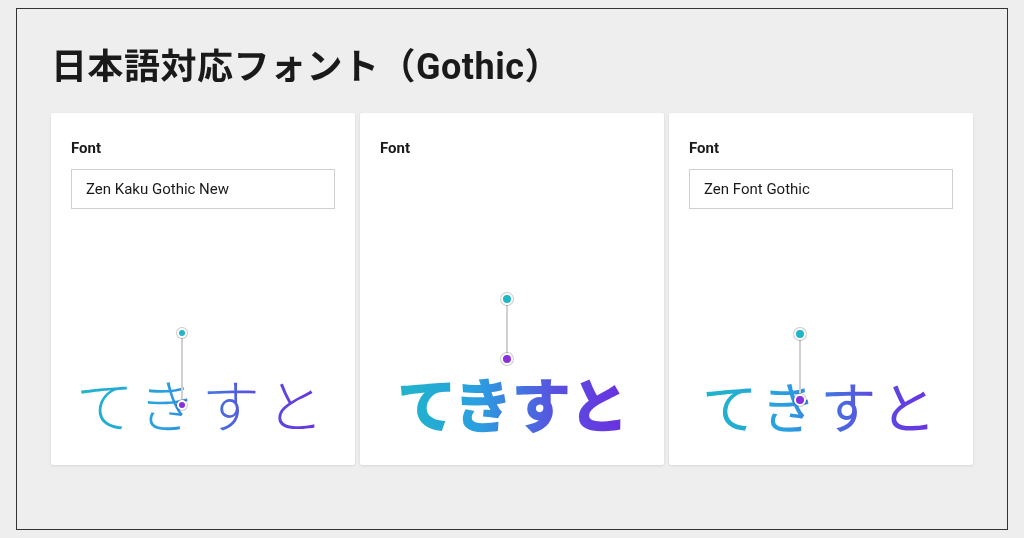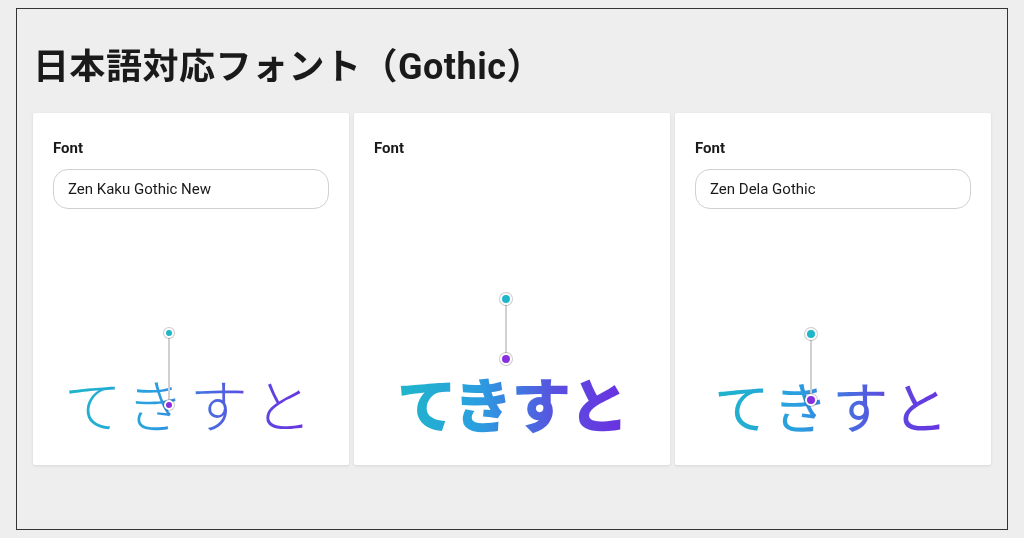--- a/index.html
+++ b/index.html
@@ -14,21 +14,21 @@
     font-family: -apple-system, BlinkMacSystemFont, "Segoe UI", Roboto, "Helvetica Neue", Arial, "Hiragino Sans", "Noto Sans JP", sans-serif;
     overflow: hidden;
   }
   .frame {
     position: absolute;
     top: 8px;
     left: 16px;
     right: 16px;
     bottom: 8px;
     border: 1px solid #333;
-    padding: 28px 16px;
+    padding: 28px 34px;
   }
   .title {
     font-size: 36px;
     font-weight: 700;
     color: #1a1a1a;
     margin-bottom: 24px;
     letter-spacing: 0.5px;
   }
   .cards {
     display: flex;
@@ -45,21 +45,21 @@
     flex-direction: column;
   }
   .field-label {
     font-size: 15px;
     font-weight: 700;
     color: #1a1a1a;
     margin-bottom: 12px;
   }
   .select {
     border: 1px solid #d0d0d0;
-    border-radius: 15px;
+    border-radius: 0;
     padding: 10px 14px;
     font-size: 15px;
     color: #1a1a1a;
     background: #fff;
     cursor: pointer;
   }
   .preview {
     flex: 1;
     display: flex;
     align-items: flex-end;
@@ -145,21 +145,21 @@
         <div class="handle">
           <span class="dot top"></span>
           <span class="dot bottom"></span>
         </div>
       </div>
     </div>
 
     <div class="card">
       <div class="field-label">Font</div>
       <div class="select">
-        <span>Zen Dela Gothic</span>
+        <span>Zen Font Gothic</span>
       </div>
       <div class="preview">
         <span class="sample-text round">てきすと</span>
         <div class="handle">
           <span class="dot top"></span>
           <span class="dot bottom"></span>
         </div>
       </div>
     </div>
 

